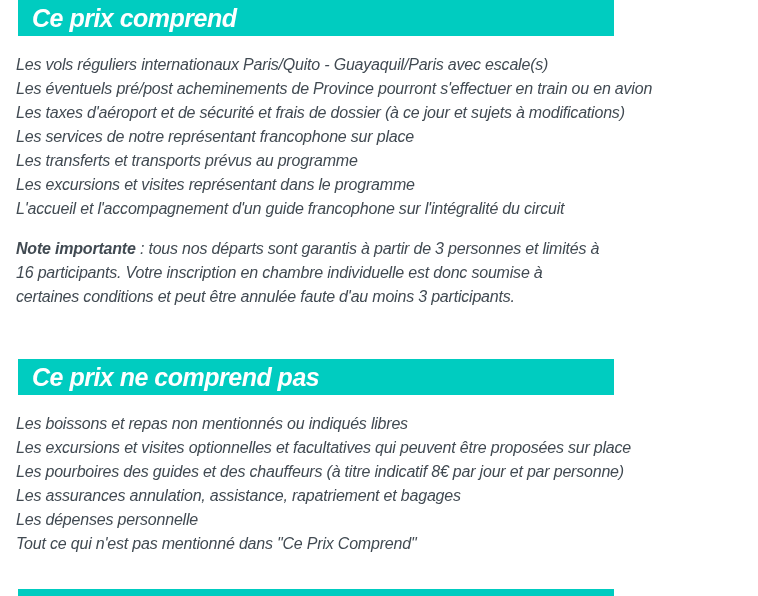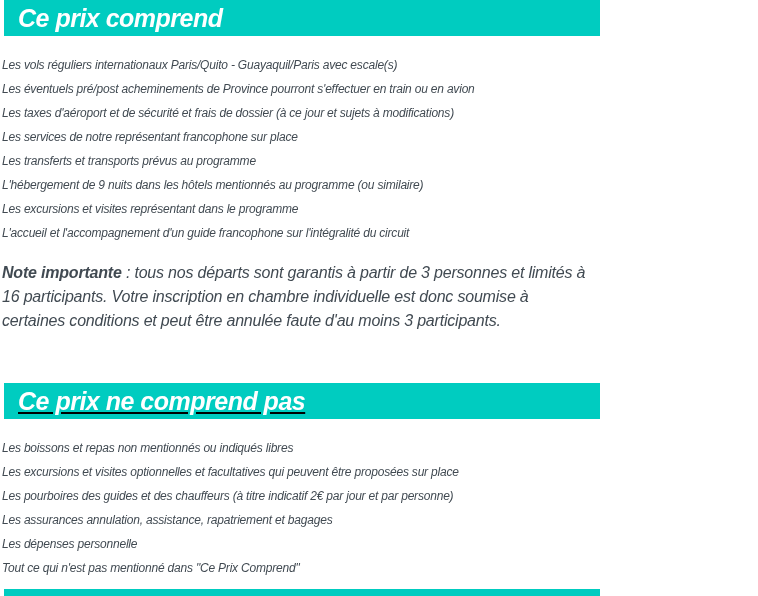--- a/index.html
+++ b/index.html
@@ -11,47 +11,47 @@
     width: 758px;
     height: 596px;
     overflow: hidden;
     position: relative;
     font-family: "Liberation Sans", sans-serif;
   }
   .page {
     width: 600px;
     height: 596px;
     position: relative;
+    margin-left: 14px;
   }
   .section-bar {
     margin-left: 4px;
     height: 36px;
     background: #00ccc0;
     display: flex;
     align-items: center;
   }
   .section-bar .bar-title {
     color: #ffffff;
     font-style: italic;
     font-weight: bold;
     font-size: 25px;
     letter-spacing: -0.5px;
     padding-left: 14px;
     white-space: nowrap;
   }
   .bar-not-included {
     margin-top: 50px;
-    text-decoration: underline;
   }
   .item-list {
     margin: 17px 6px 0 2px;
   }
   .list-line {
     font-style: italic;
-    font-size: 12px;
+    font-size: 16px;
     letter-spacing: -0.2px;
     line-height: 24px;
     color: #414a52;
     white-space: nowrap;
   }
   .note {
     margin: 16px 10px 0 2px;
     font-style: italic;
     font-size: 16px;
     letter-spacing: -0.2px;
@@ -79,35 +79,34 @@
   <div class="section-bar">
     <span class="bar-title">Ce prix comprend</span>
   </div>
 
   <div class="item-list">
     <div class="list-line">Les vols réguliers internationaux Paris/Quito - Guayaquil/Paris avec escale(s)</div>
     <div class="list-line">Les éventuels pré/post acheminements de Province pourront s'effectuer en train ou en avion</div>
     <div class="list-line">Les taxes d'aéroport et de sécurité et frais de dossier (à ce jour et sujets à modifications)</div>
     <div class="list-line">Les services de notre représentant francophone sur place</div>
     <div class="list-line">Les transferts et transports prévus au programme</div>
-    <div class="list-line">L'hébergement de 9 nuits dans les hôtels mentionnés au programme (ou similaire)</div>
     <div class="list-line">Les excursions et visites représentant dans le programme</div>
     <div class="list-line">L'accueil et l'accompagnement d'un guide francophone sur l'intégralité du circuit</div>
   </div>
 
   <p class="note"><span class="note-label">Note importante</span><span> : tous nos départs sont garantis à partir de 3 personnes et limités à 16 participants. Votre inscription en chambre individuelle est donc soumise à certaines conditions et peut être annulée faute d'au moins 3 participants.</span></p>
 
   <div class="section-bar bar-not-included">
     <span class="bar-title">Ce prix ne comprend pas</span>
   </div>
 
   <div class="item-list">
     <div class="list-line">Les boissons et repas non mentionnés ou indiqués libres</div>
     <div class="list-line">Les excursions et visites optionnelles et facultatives qui peuvent être proposées sur place</div>
-    <div class="list-line">Les pourboires des guides et des chauffeurs (à titre indicatif 2€ par jour et par personne)</div>
+    <div class="list-line">Les pourboires des guides et des chauffeurs (à titre indicatif 8€ par jour et par personne)</div>
     <div class="list-line">Les assurances annulation, assistance, rapatriement et bagages</div>
     <div class="list-line">Les dépenses personnelle</div>
     <div class="list-line">Tout ce qui n'est pas mentionné dans "Ce Prix Comprend"</div>
   </div>
 
   <div class="bottom-strip"></div>
 
 </div>
 
 </body></html>

